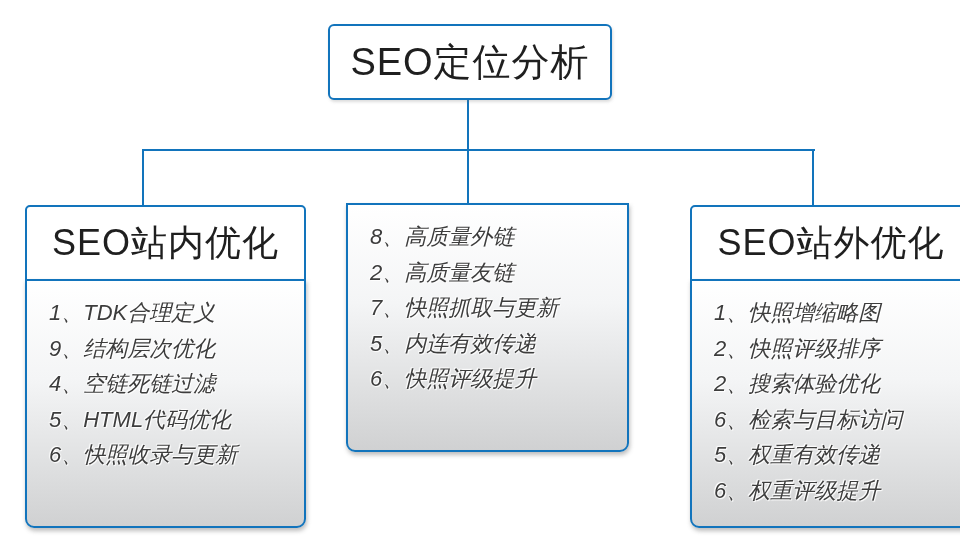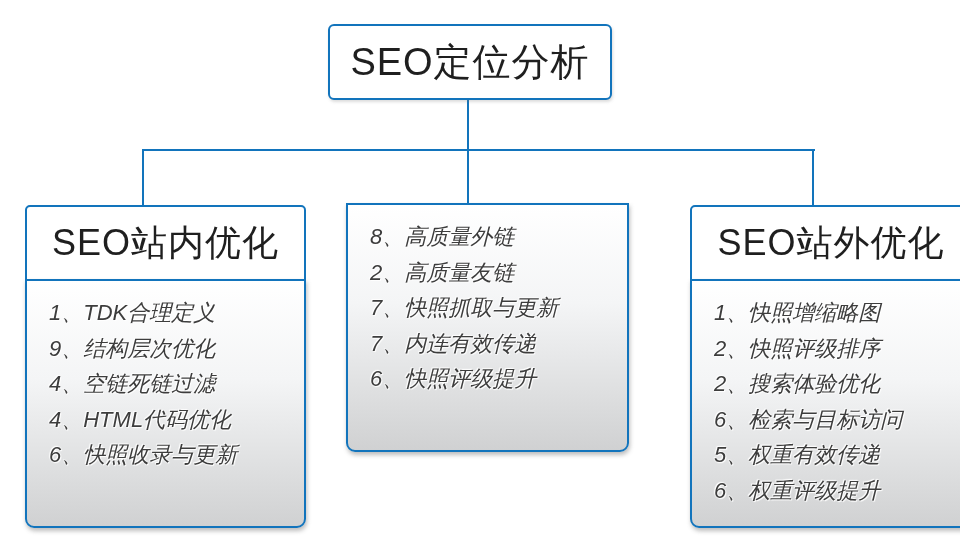--- a/index.html
+++ b/index.html
@@ -108,31 +108,31 @@
   </div>
 
   <div class="column" id="col-0">
     <div class="col-header">
       <span>SEO站内优化</span>
     </div>
     <div class="col-list">
       <div class="list-item">1、TDK合理定义</div>
       <div class="list-item">9、结构层次优化</div>
       <div class="list-item">4、空链死链过滤</div>
-      <div class="list-item">4、HTML代码优化</div>
+      <div class="list-item">5、HTML代码优化</div>
       <div class="list-item">6、快照收录与更新</div>
     </div>
   </div>
 
   <div class="column" id="col-1">
     <div class="col-list">
       <div class="list-item">8、高质量外链</div>
       <div class="list-item">2、高质量友链</div>
       <div class="list-item">7、快照抓取与更新</div>
-      <div class="list-item">7、内连有效传递</div>
+      <div class="list-item">5、内连有效传递</div>
       <div class="list-item">6、快照评级提升</div>
     </div>
   </div>
 
   <div class="column" id="col-2">
     <div class="col-header">
       <span>SEO站外优化</span>
     </div>
     <div class="col-list">
       <div class="list-item">1、快照增缩略图</div>

